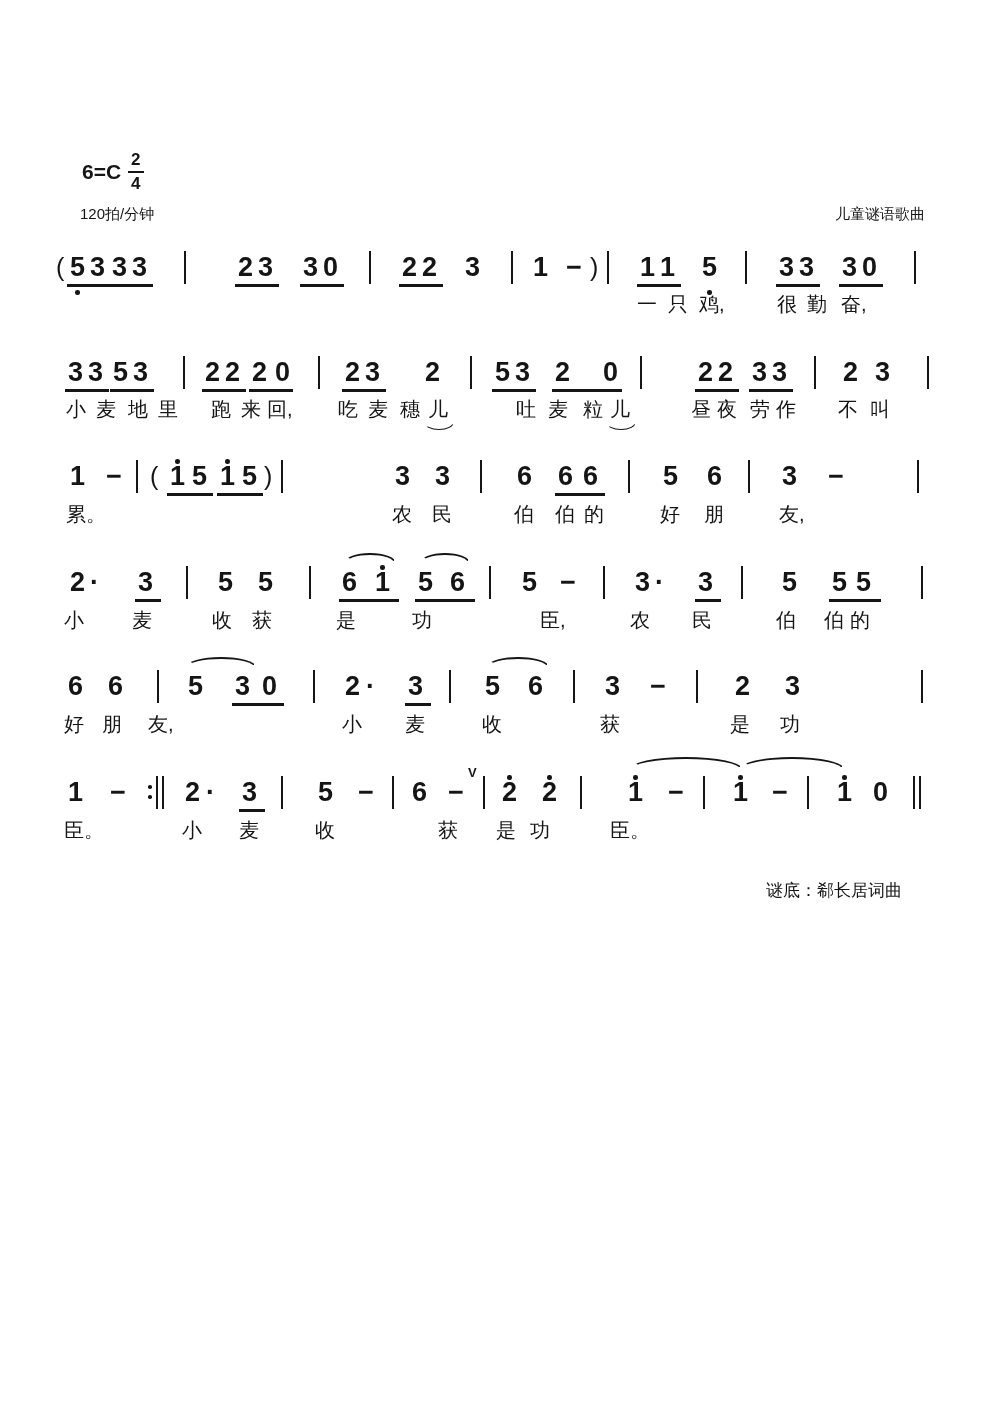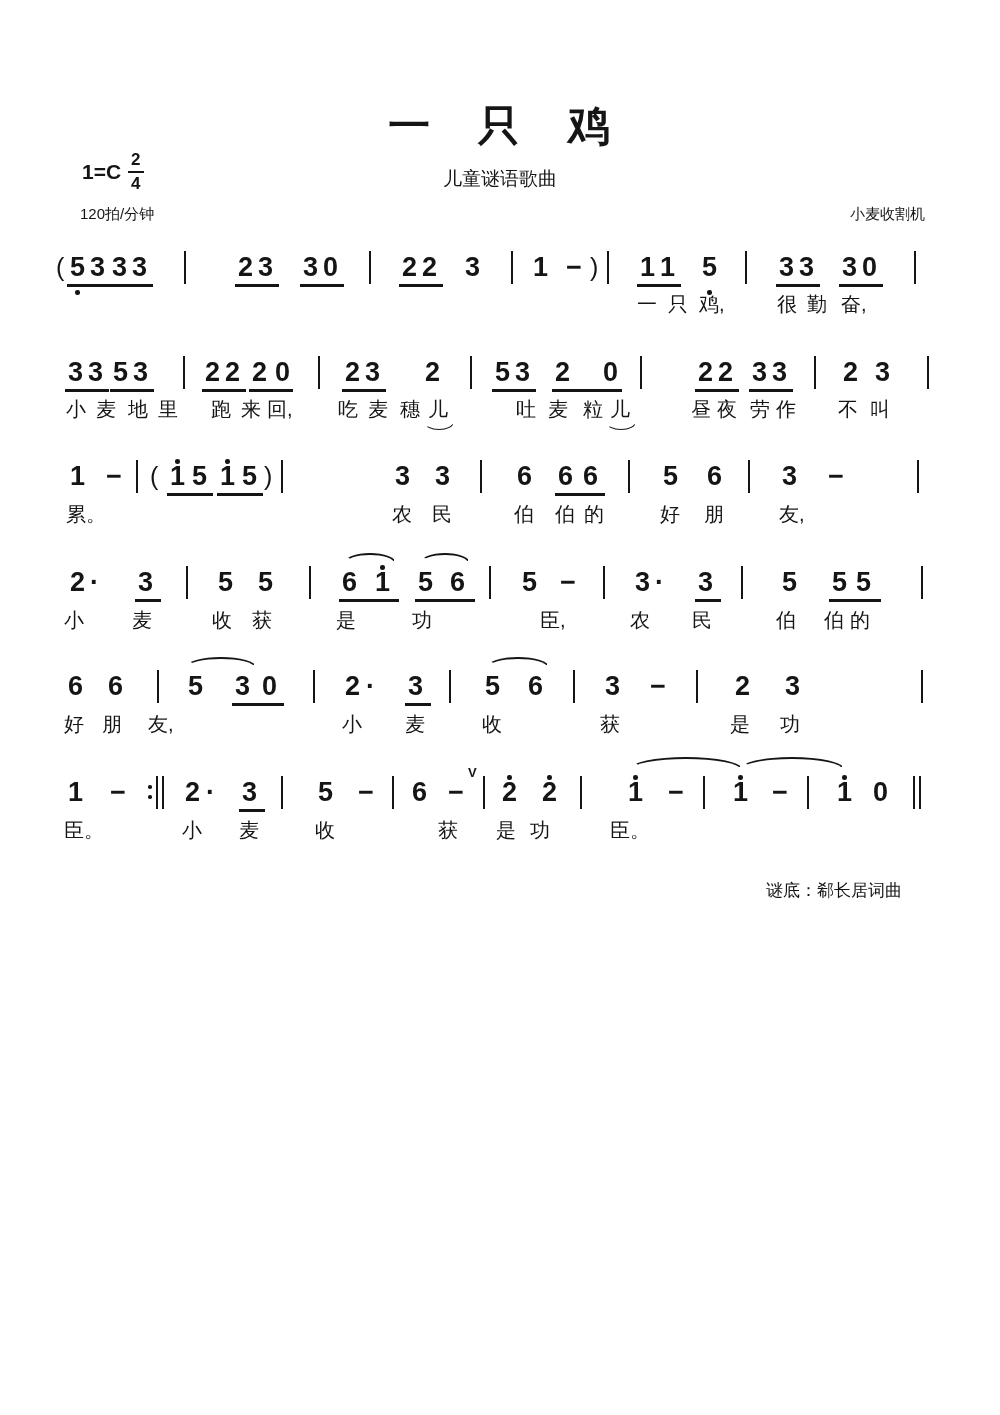--- a/index.html
+++ b/index.html
@@ -39,31 +39,29 @@
   .utie{position:absolute;height:8px;box-sizing:border-box;
         border:1.5px solid transparent;border-bottom:1.5px solid #151515;
         border-radius:50%/0 0 100% 100%;}
   .breath{position:absolute;font-size:13px;font-weight:700;}
   .lyric{position:absolute;font-size:20px;line-height:24px;white-space:pre;color:#151515;}
 </style>
 </head>
 <body>
 
 <div class="page">
-  <div class="title">一 只 鸡</div>
-  <div class="subtitle">儿童谜语歌曲</div>
   <div class="keysig">
-    <span>1=C</span>
+    <span>6=C</span>
     <span class="frac">
       <span class="fnum">2</span>
       <span class="fden">4</span>
     </span>
   </div>
   <div class="tempo">120拍/分钟</div>
-  <div class="credit">小麦收割机</div>
+  <div class="credit">儿童谜语歌曲</div>
   <div id="score">
       <div class="score-line">
         <span class="note paren" style="left: 56px; top: 253px;">(</span>
         <span class="note" style="left: 70px; top: 253px;">5</span>
         <span class="note" style="left: 90px; top: 253px;">3</span>
         <span class="note" style="left: 112px; top: 253px;">3</span>
         <span class="note" style="left: 132px; top: 253px;">3</span>
         <div class="barline" style="left: 184px; top: 251px;"></div>
         <span class="note" style="left: 238px; top: 253px;">2</span>
         <span class="note" style="left: 258px; top: 253px;">3</span>

